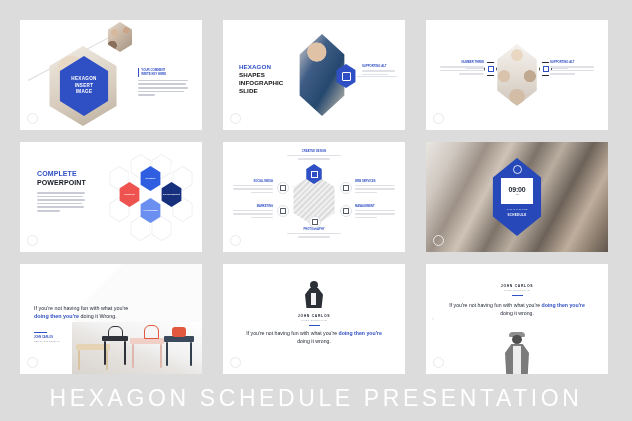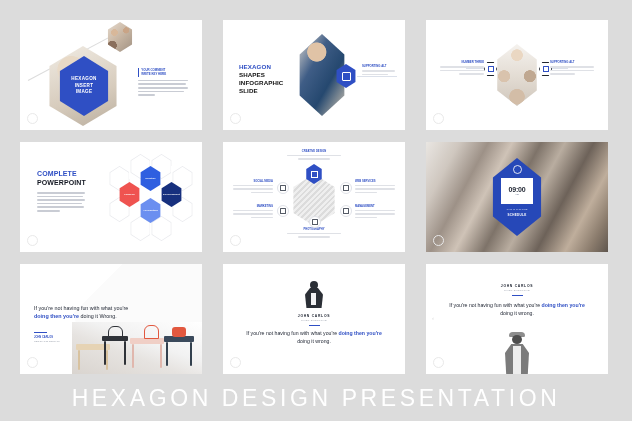--- a/index.html
+++ b/index.html
@@ -461,15 +461,15 @@
                     clip-path:polygon(26% 0,74% 0,100% 30%,95% 100%,5% 100%,0 30%)"></div>
         <div style="position:absolute;left:9px;top:14px;width:8px;height:28px;background:#ededed"></div>
       </div>
       <div class="s9-arrow">‹</div>
       <div class="corner"></div>
     </div>
 
   </div>
 
   <div class="footer">
-    <h1>HEXAGON DESIGN PRESENTATION</h1>
+    <h1>HEXAGON SCHEDULE PRESENTATION</h1>
   </div>
 </div>
 
 </body></html>

